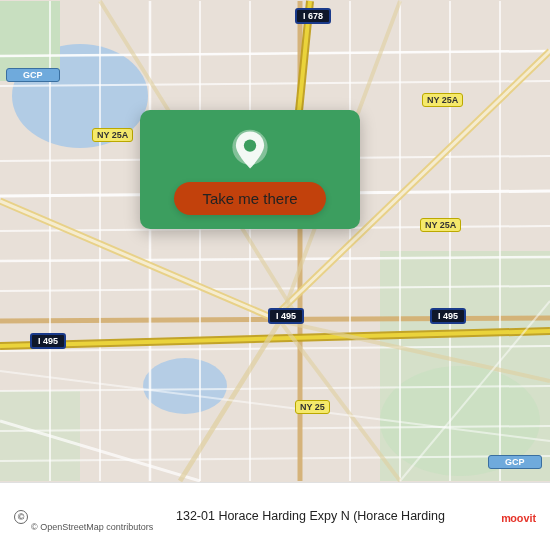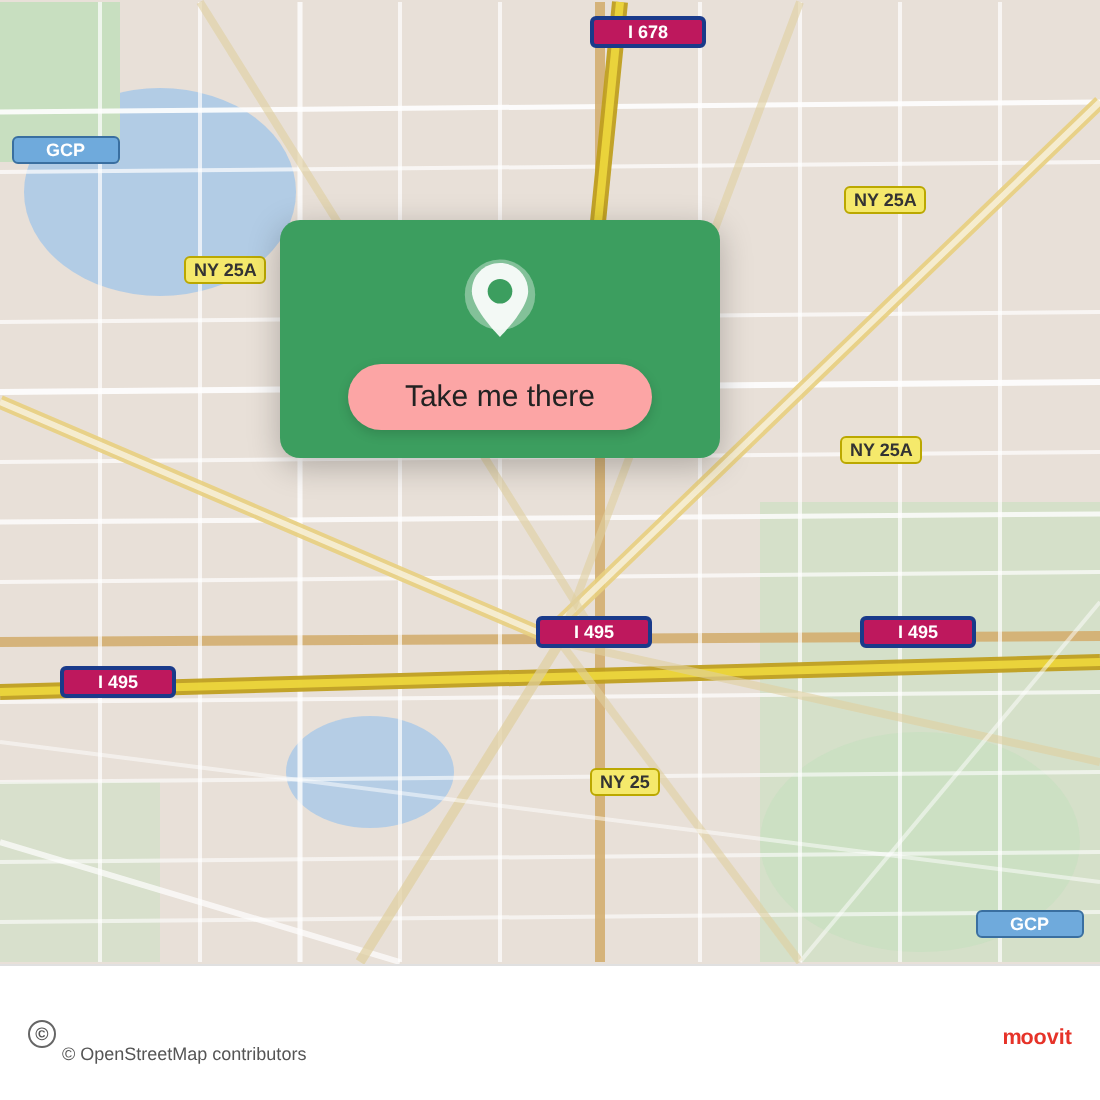--- a/index.html
+++ b/index.html
@@ -50,21 +50,21 @@
       box-shadow: 0 4px 16px rgba(0,0,0,0.25);
     }
 
     #location-pin {
       width: 44px;
       height: 44px;
       margin-bottom: 10px;
     }
 
     #take-me-there-btn {
-      background: #fca5a5;
+      background: #c2410c;
       color: #222;
       border: none;
       border-radius: 24px;
       padding: 8px 28px;
       font-size: 15px;
       font-weight: 500;
       cursor: pointer;
       white-space: nowrap;
       box-shadow: 0 2px 6px rgba(0,0,0,0.15);
     }
@@ -144,26 +144,26 @@
       border-radius: 3px;
       font-size: 9px;
       font-weight: bold;
       padding: 1px 16px;
       color: white;
       white-space: nowrap;
     }
 
     .interstate-badge {
       position: absolute;
-      background: #be185d;
+      background: #0f172a;
       border: 2px solid #1a3a8a;
       border-radius: 3px;
       font-size: 9px;
       font-weight: bold;
-      padding: 1px 17px;
+      padding: 1px 6px;
       color: white;
       white-space: nowrap;
     }
   </style>
 </head>
 <body>
 
 <div id="app">
 
   <div id="map-container">
@@ -240,21 +240,21 @@
     <div class="interstate-badge" style="top:333px; left:30px;">I 495</div>
 
     <div class="interstate-badge" style="top:308px; left:268px;">I 495</div>
 
     <div class="interstate-badge" style="top:308px; left:430px;">I 495</div>
 
     <div class="highway-badge" style="top:68px; left:6px;">GCP</div>
 
     <div class="highway-badge" style="top:455px; left:488px;">GCP</div>
 
-    <div class="road-badge" style="top:384px; left:268px;">NY 25</div>
+    <div class="road-badge" style="top:400px; left:268px;">NY 25</div>
 
     <div id="location-card">
 
       <svg id="location-pin" viewBox="0 0 44 50" xmlns="http://www.w3.org/2000/svg">
         <ellipse cx="22" cy="22" rx="20" ry="20" fill="white" opacity="0.25"></ellipse>
         <circle cx="22" cy="22" r="19" fill="white" opacity="0.15" stroke="white" stroke-width="2"></circle>
 
         <path d="M22 4 C13 4 6 11 6 20 C6 30 22 46 22 46 C22 46 38 30 38 20 C38 11 31 4 22 4Z" fill="white" opacity="0.9"></path>
         <circle cx="22" cy="20" r="7" fill="#3c9e5f"></circle>
       </svg>
@@ -264,21 +264,21 @@
   </div>
 
   <div id="info-bar">
     <div id="address-section">
       <div id="osm-logo">
         <div id="osm-circle">©</div>
         <span style="font-size:9px; color:#555;margin-top:21px;">© OpenStreetMap contributors</span>
       </div>
     </div>
     <div id="address-text-block" style="flex:2; font-size:12.5px; color:#222; line-height:1.4; padding: 0 8px;">
-      <br>
+      <span>132-01 Horace Harding Expy N (Horace Harding</span><br>
     </div>
 
     <div id="moovit-logo">
       <svg id="moovit-icon" viewBox="0 0 60 36" xmlns="http://www.w3.org/2000/svg">
 
         <rect x="0" y="0" width="60" height="36" rx="4" fill="white"></rect>
 
         <text x="2" y="26" font-family="Arial Black, Arial" font-weight="900" font-size="18" fill="#e63329">m</text>
         <text x="17" y="26" font-family="Arial Black, Arial" font-weight="900" font-size="18" fill="#e63329">oovit</text>
 

